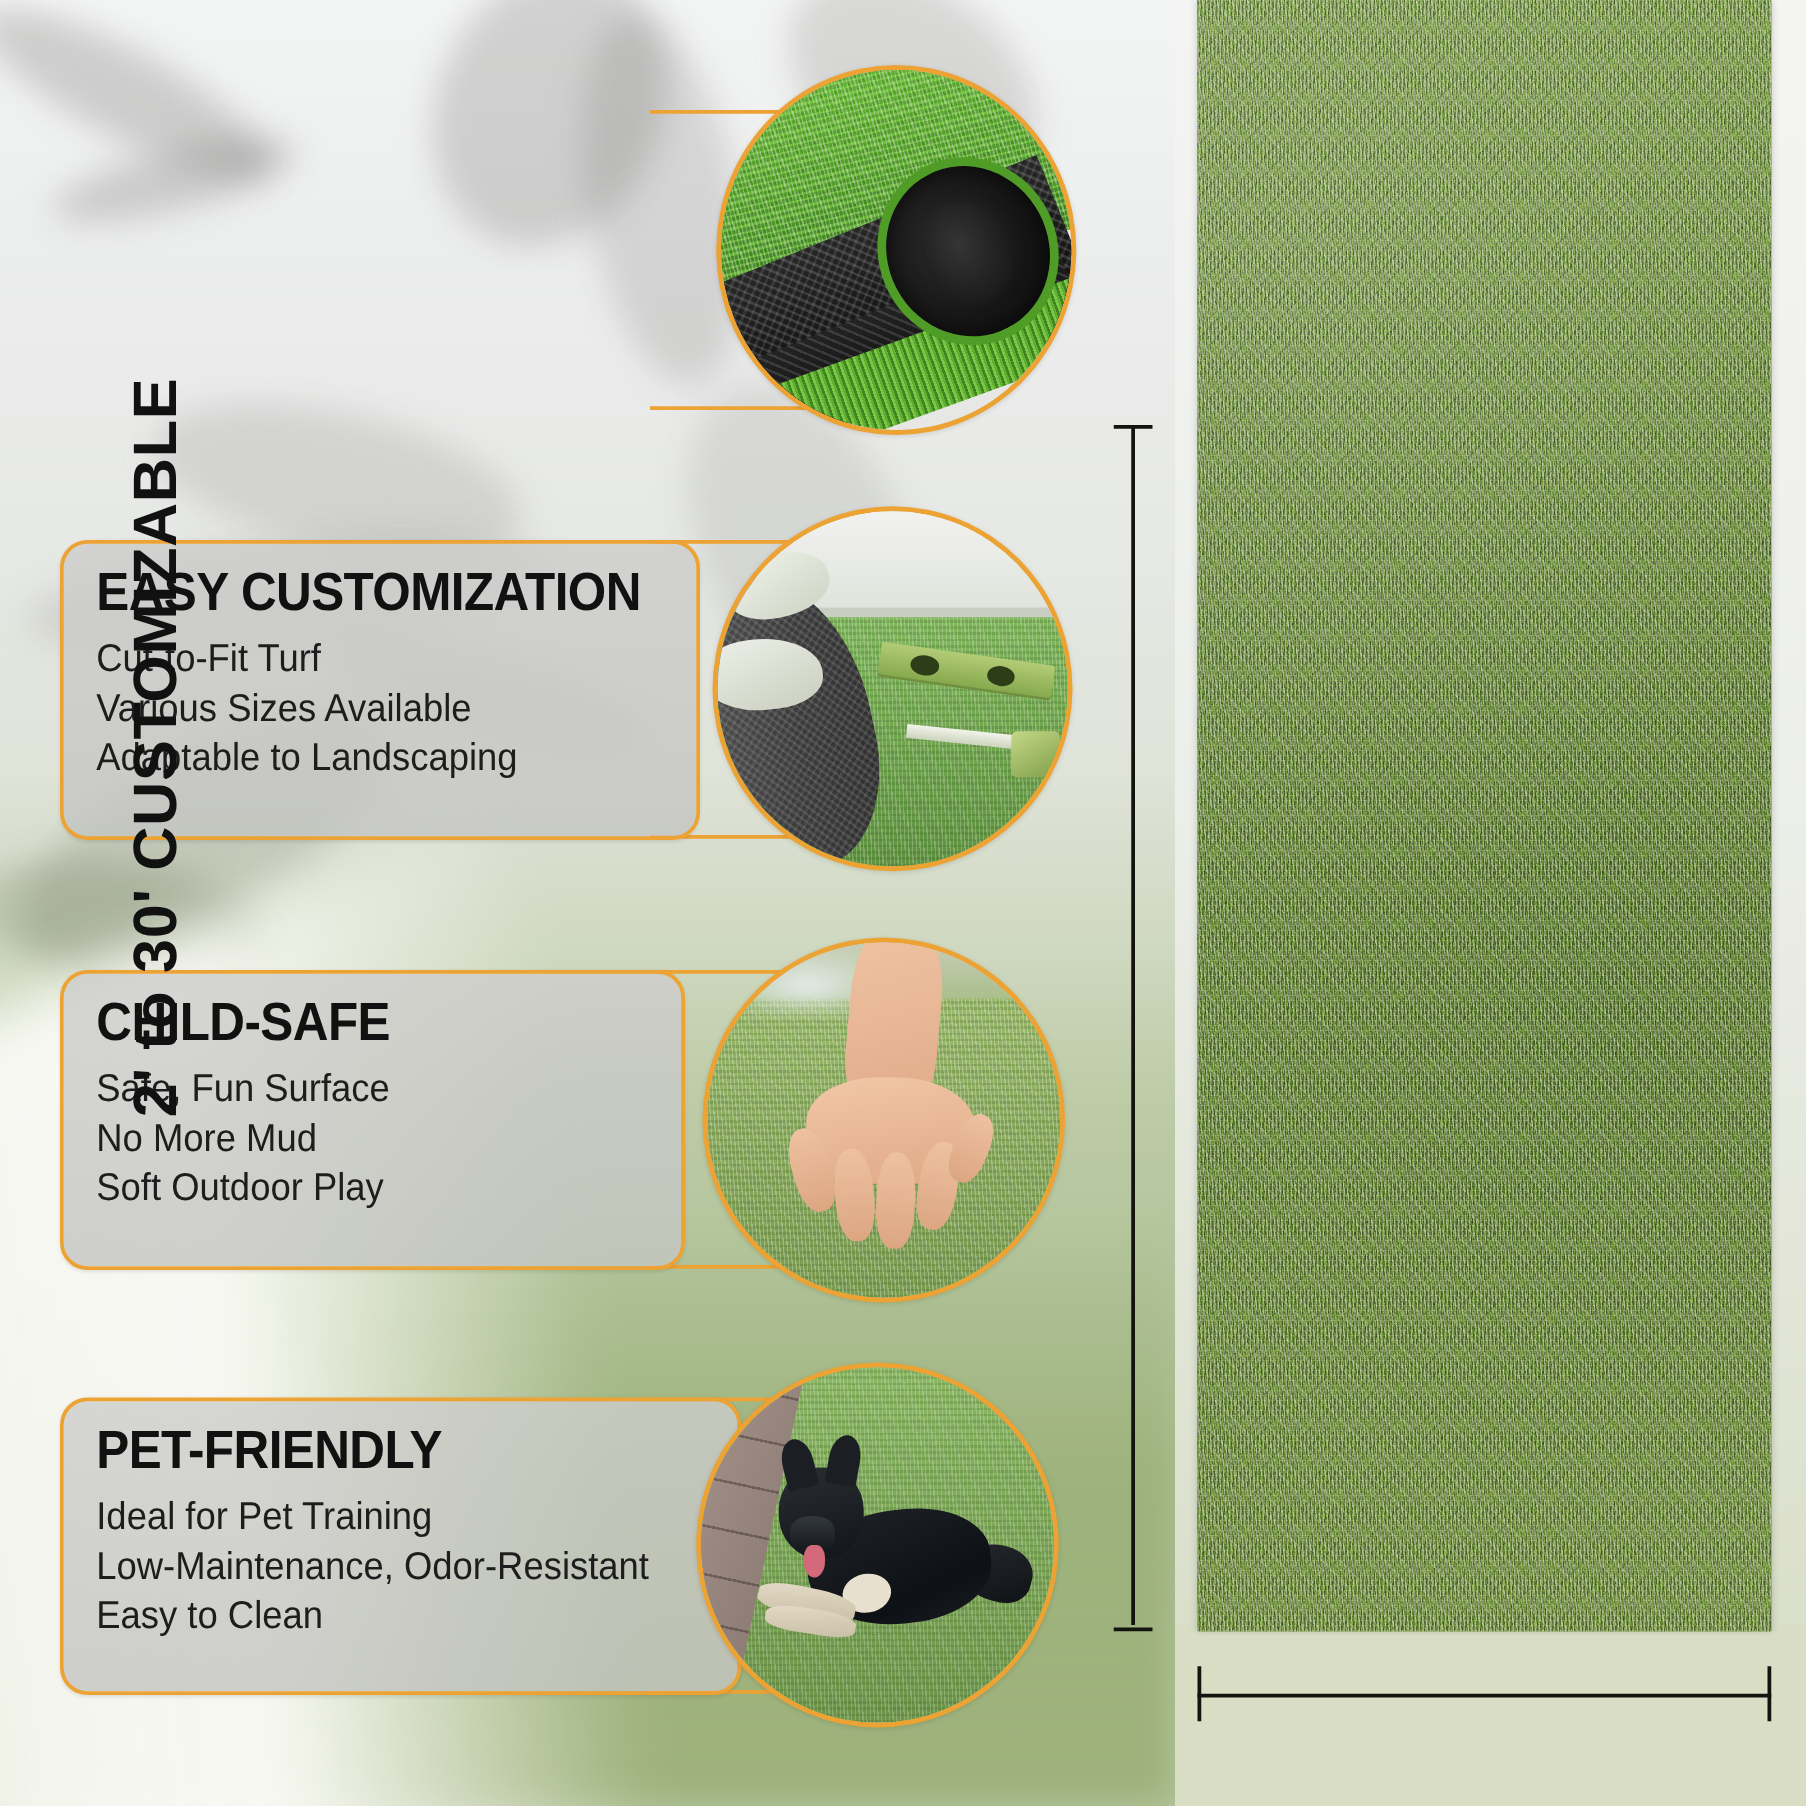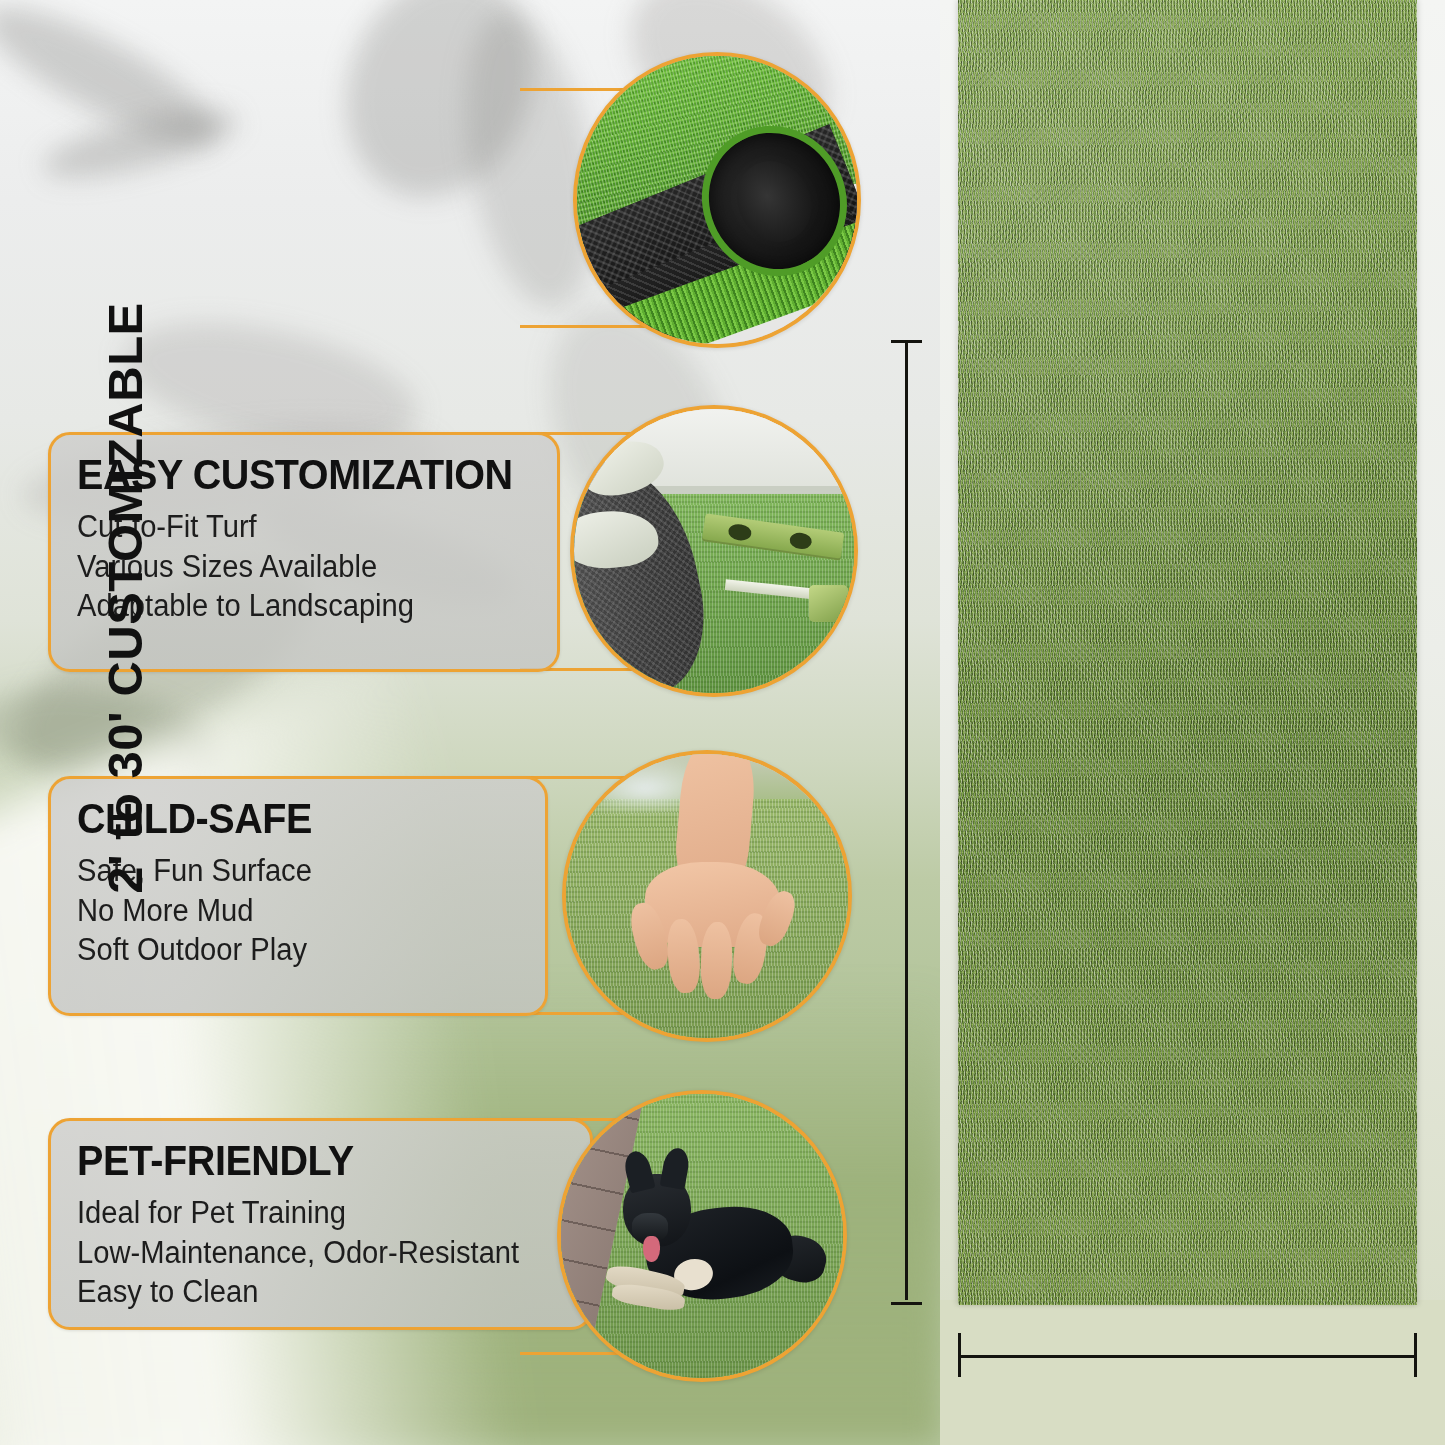--- a/index.html
+++ b/index.html
@@ -421,21 +421,21 @@
       <div class="fin f1"></div>
       <div class="fin f2"></div>
       <div class="fin f3"></div>
       <div class="fin f4"></div>
       <div class="fin f5"></div>
     </div>
   </div>
 
   <div class="conn" style="left:520px;top:1118px;width:120px;"></div>
   <div class="conn" style="left:520px;top:1352px;width:120px;"></div>
-  <div class="card" style="left:48px;top:1118px;width:545px;height:212px;">
+  <div class="card" style="left:48px;top:1118px;width:545px;height:238px;">
     <div class="card-title">PET-FRIENDLY</div>
     <div class="card-line">Ideal for Pet Training</div>
     <div class="card-line">Low-Maintenance, Odor-Resistant</div>
     <div class="card-line">Easy to Clean</div>
   </div>
   <div class="circle" style="left:557px;top:1090px;width:290px;height:292px;">
     <div class="ph ph4">
       <div class="lawn"></div>
       <div class="paver"></div>
       <div class="tail"></div>

